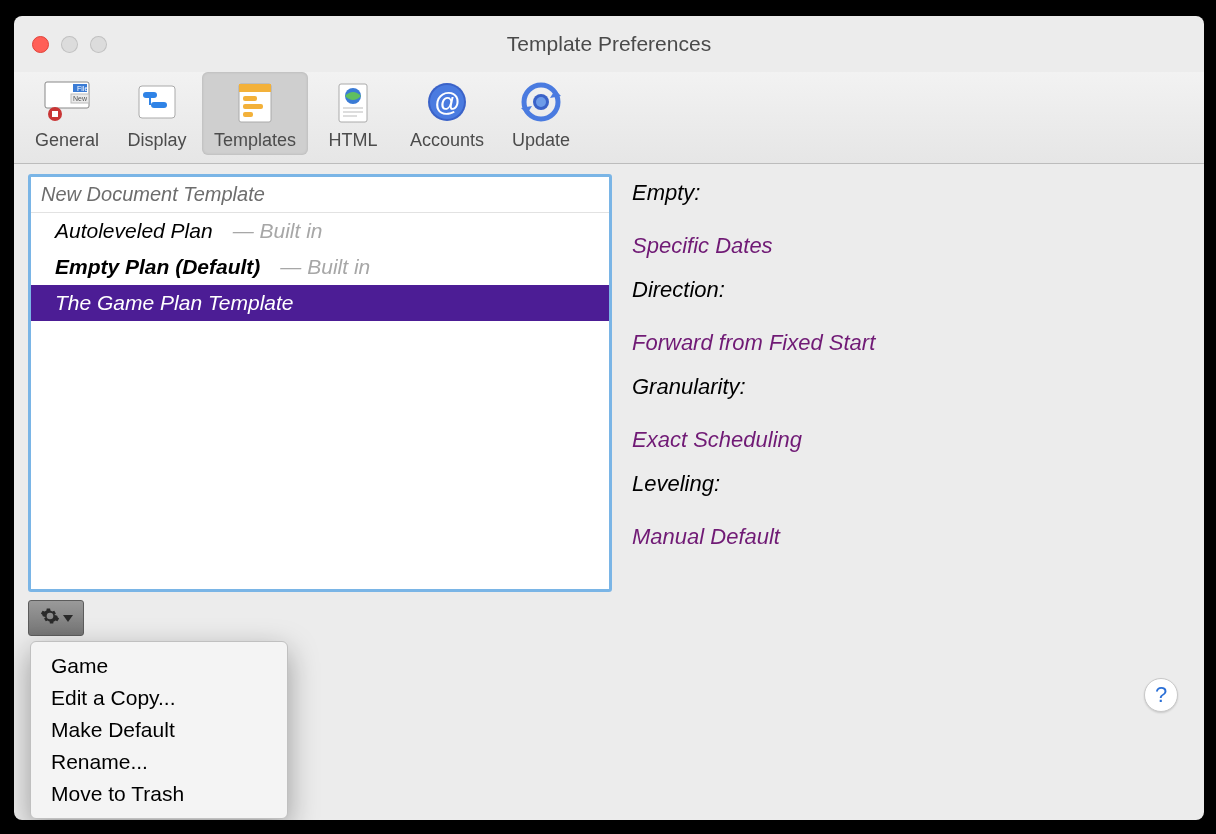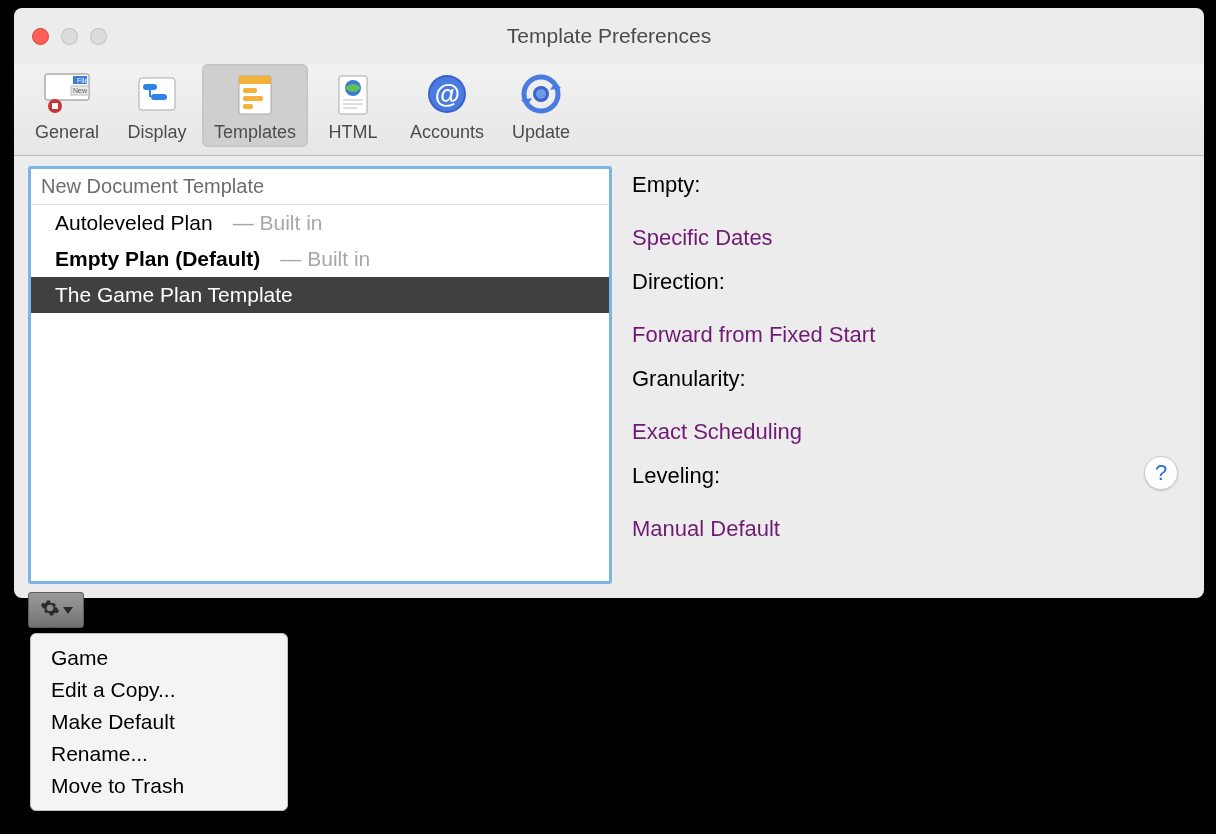--- a/index.html
+++ b/index.html
@@ -6,23 +6,23 @@
     body {
       font-family: -apple-system, "Helvetica Neue", Helvetica, Arial, sans-serif;
       background: #000;
       width: 1216px;
       height: 834px;
       position: relative;
     }
     .window {
       position: absolute;
       left: 14px;
-      top: 8px;
+      top: 16px;
       width: 1190px;
-      height: 590px;
+      height: 804px;
       background: #ececec;
       border-radius: 8px;
       overflow: visible;
       box-shadow: 0 10px 40px rgba(0,0,0,0.5);
     }
     .titlebar {
       height: 56px;
       display: flex;
       align-items: center;
       padding-left: 18px;
@@ -80,20 +80,21 @@
     .tool-label {
       font-size: 18px;
       color: #4c4c4c;
       margin-top: 4px;
     }
     .content {
       display: flex;
       position: relative;
       padding: 10px 14px;
       height: 558px;
+      font-style: italic;
     }
     .template-list {
       width: 584px;
       height: 418px;
       background: #fff;
       border: 3px solid #7ab5e6;
       border-radius: 3px;
       overflow: hidden;
       position: relative;
     }
@@ -108,21 +109,21 @@
       font-size: 21px;
       padding: 6px 24px;
       display: flex;
       gap: 20px;
       align-items: baseline;
       color: #000;
     }
     .list-row .suffix { color: #a7a7a7; text-align: right; }
     .list-row.bold .name { font-weight: 700; }
     .list-row.selected {
-      background: #404040;
+      background: #4c1d95;
       color: #fff;
       align-items: flex-end;
     }
     .gear-button {
       position: absolute;
       left: 0;
       top: 426px;
       width: 56px;
       height: 36px;
       background: linear-gradient(#9a9a9a, #757575);

